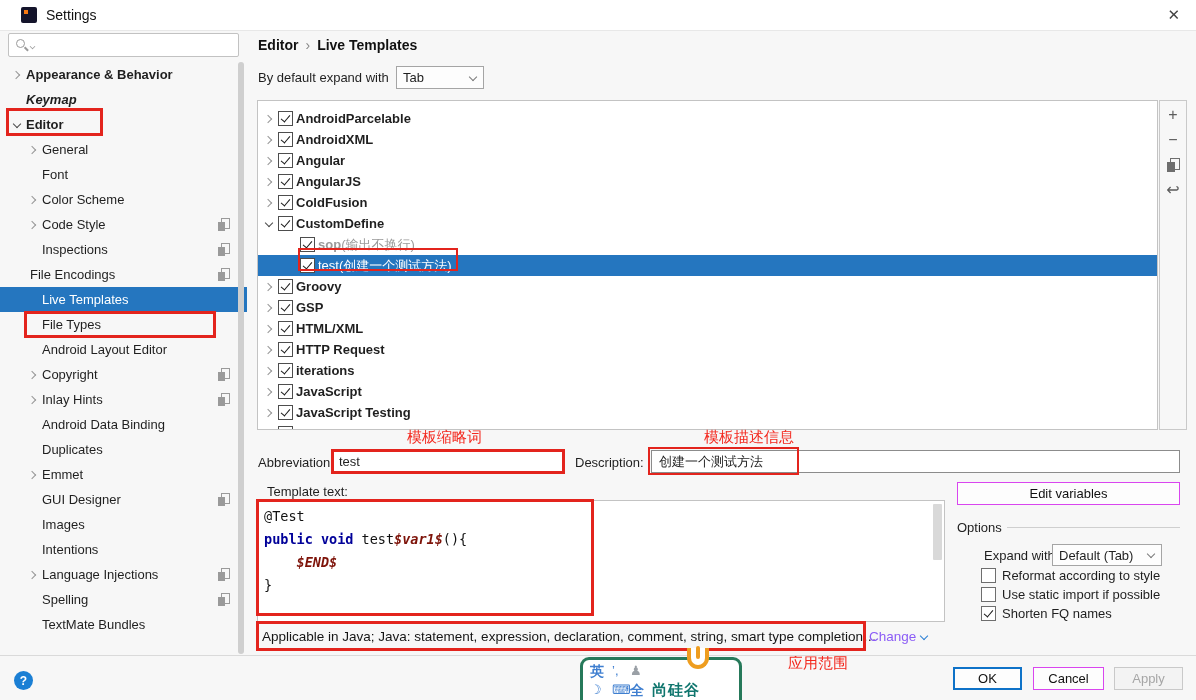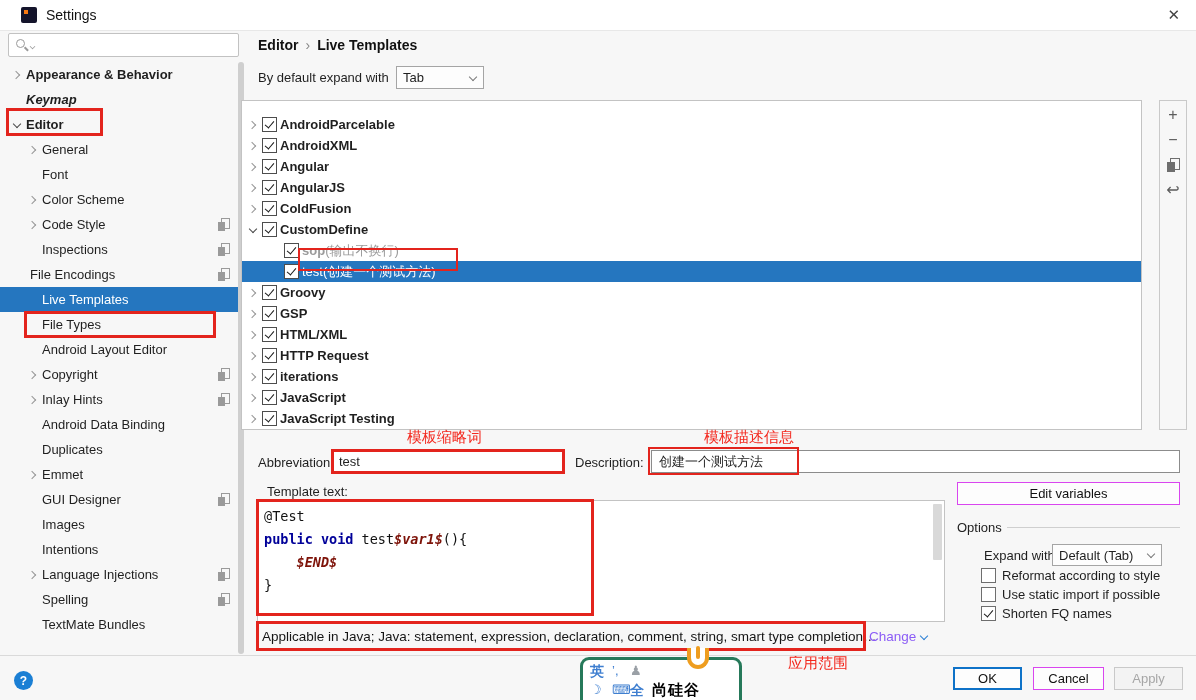--- a/index.html
+++ b/index.html
@@ -34,21 +34,21 @@
   .cb.ck::after{content:'';position:absolute;left:3.5px;top:0.5px;width:4px;height:8px;border-right:1.7px solid #1a1a1a;border-bottom:1.7px solid #1a1a1a;transform:rotate(40deg);}
   
   .crumb{position:absolute;left:258px;top:37px;font-size:14px;font-weight:bold;color:#111;}
   .crumb .sep{font-weight:normal;color:#888;padding:0 7px;}
   .expandrow{position:absolute;left:258px;top:70px;font-size:13px;}
   .dd{display:flex;align-items:center;justify-content:space-between;background:#fdfdfd;border:1px solid #a5a5a5;padding:0 6px;font-size:13px;box-sizing:border-box;}
   .dchev{width:8px;height:8px;position:relative;}
   .dchev::before{content:'';position:absolute;left:1px;top:0;width:5px;height:5px;border-right:1.4px solid #7a7a7a;border-bottom:1.4px solid #7a7a7a;transform:rotate(45deg);}
   .dd-expand{position:absolute;left:396px;top:66px;width:88px;height:23px;}
   
-  .listpanel{position:absolute;left:241px;top:100px;width:901px;height:330px;background:#fff;border:1px solid #c3c3c3;box-sizing:border-box;overflow:hidden;padding-top:13px;}
+  .listpanel{position:absolute;left:257px;top:100px;width:901px;height:330px;background:#fff;border:1px solid #c3c3c3;box-sizing:border-box;overflow:hidden;padding-top:7px;}
   .lrow{height:21px;display:flex;align-items:center;font-size:13px;}
   .lrow .lab{font-weight:bold;}
   .lrow.child .lab{font-weight:normal;}
   .lrow.gray{color:#9b9b9b;}
   .lrow.gray .lab{font-weight:bold;}
   .lrow.sel{background:#2576bf;color:#fff;}
   .listtools{position:absolute;left:1159px;top:100px;width:28px;height:330px;border:1px solid #c9c9c9;box-sizing:border-box;display:flex;flex-direction:column;align-items:center;padding-top:5px;gap:7px;}
   .ticon{font-size:16px;color:#5c5c5c;line-height:18px;width:18px;text-align:center;}
   .ticon.copy{position:relative;width:13px;height:14px;margin:2px 0;}
   .ticon.copy::before{content:'';position:absolute;right:0;top:0;width:8px;height:10px;border:1px solid #6e6e6e;background:#f7f7f7;}
@@ -88,21 +88,21 @@
   .cancelbtn{position:absolute;left:1033px;top:667px;width:71px;height:23px;}
   .applybtn{position:absolute;left:1114px;top:667px;width:69px;height:23px;color:#a6a6a6;border-color:#c9c9c9;background:#f3f3f3;}
   
   .abox{position:absolute;border:3px solid #e3241d;box-sizing:border-box;pointer-events:none;}
   
   .ime{position:absolute;left:580px;top:657px;width:162px;height:52px;background:#fff;border:3px solid #26795a;border-radius:9px;box-sizing:border-box;}
   .imegrid{position:absolute;left:7px;top:3px;display:grid;grid-template-columns:22px 18px 18px;row-gap:1px;font-size:13px;}
   .ig{color:#3f7fd0;}
   .ig.bold{font-weight:bold;font-size:14px;}
   .ig.gray{color:#9aa0a6;}
-  .brand{position:absolute;left:69px;top:21px;font-size:15px;font-weight:bold;color:#000000;letter-spacing:1px;}
+  .brand{position:absolute;left:69px;top:21px;font-size:15px;font-weight:bold;color:#0f766e;letter-spacing:1px;}
   .ulogo{position:absolute;left:104px;top:-14px;width:22px;height:26px;}
   .ulogo .cup{position:absolute;left:0;top:2px;width:14px;height:17px;border:4px solid #ee9d1f;border-top:none;border-radius:0 0 11px 11px;background:#fff;}
   .ulogo .stem{position:absolute;left:9px;top:0;width:4px;height:13px;background:#ee9d1f;border-radius:2px;}
 </style>
 </head>
 <body>
 
 <div id="app">
 
   <div class="titlebar">

